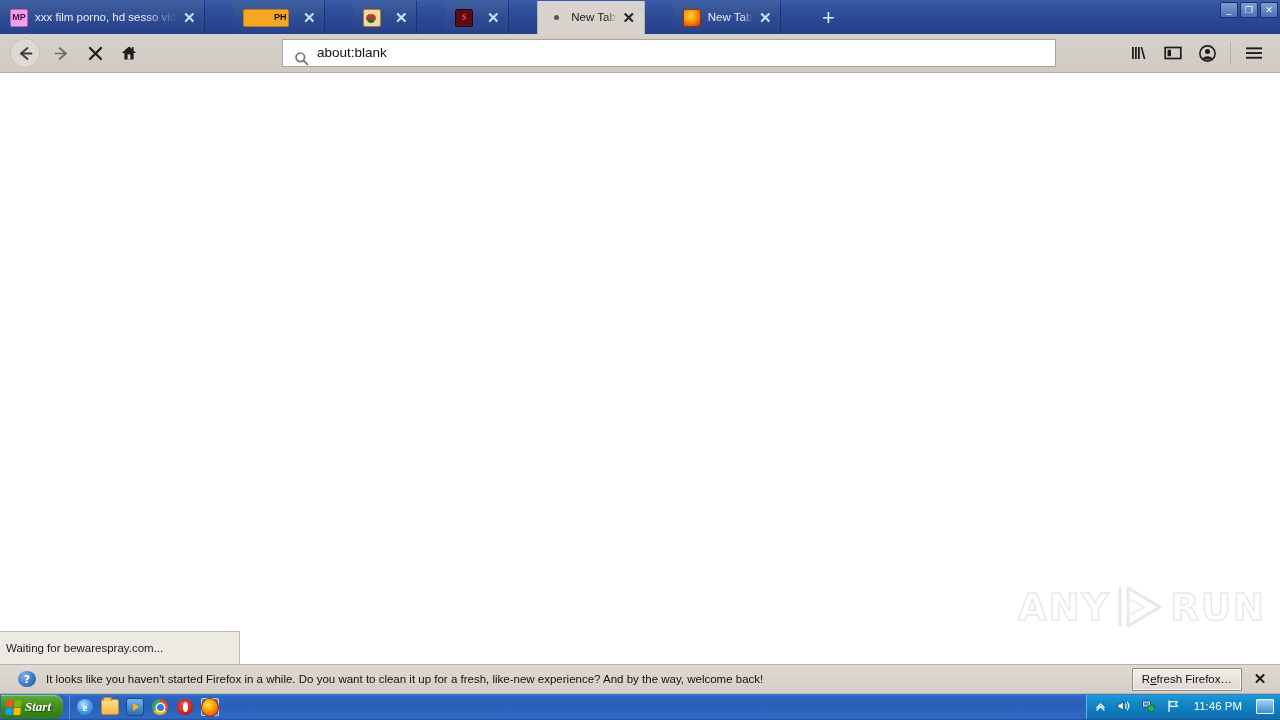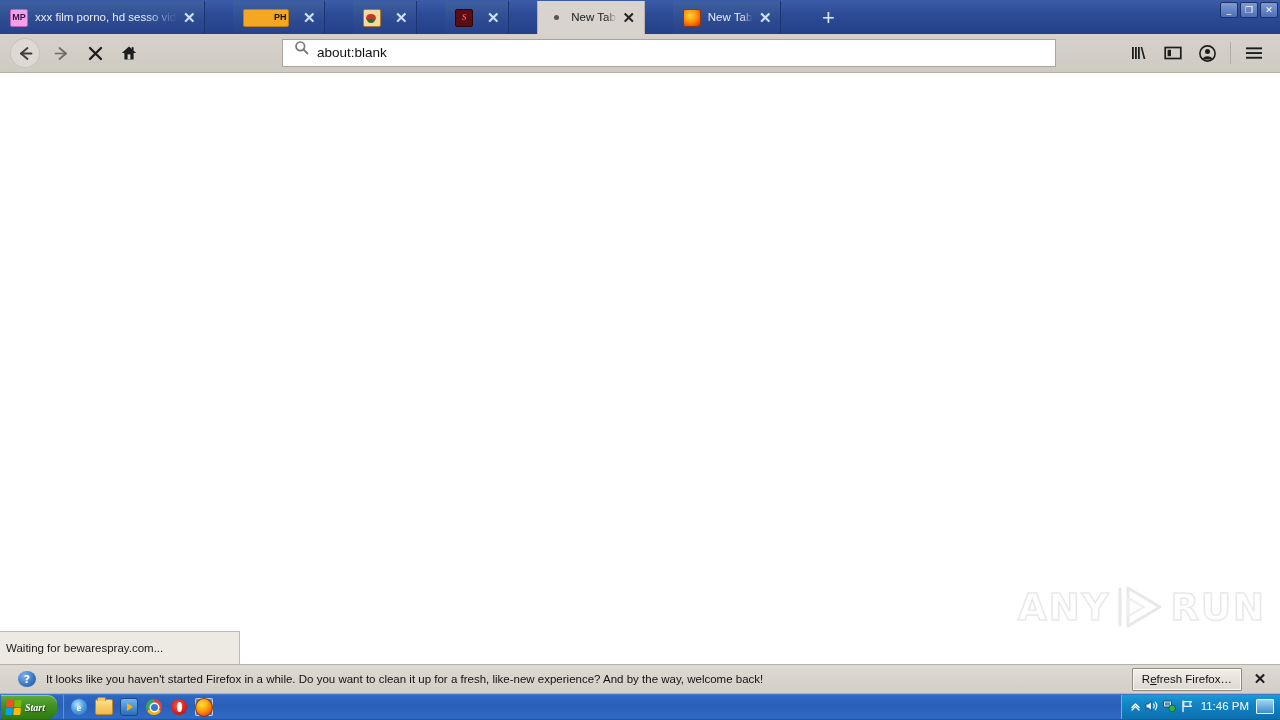--- a/index.html
+++ b/index.html
@@ -152,21 +152,21 @@
     width: 30px; height: 30px; flex: 0 0 30px;
     margin-left: 4px; margin-right: 4px;
   }
   .navbtn svg { display: block; }
   .urlwrap {
     flex: 0 0 auto;
     margin-left: 136px;
     width: 774px; height: 28px;
     background: #ffffff;
     border: 1px solid #a9a49c;
-    display: flex; align-items: flex-start;
+    display: flex; align-items: flex-end;
     box-sizing: border-box;
     padding: 0 8px;
     cursor: text;
   }
   .urlwrap .mag { flex: 0 0 20px; display:flex; align-items:center; justify-content:center; margin-right: 6px;}
   .urlwrap .urltext {
     flex: 1 1 auto;
     font-size: 13.5px;
     color: #111;
     white-space: nowrap; overflow: hidden;
@@ -299,21 +299,21 @@
   .startbtn {
     height: 24px;
     margin: 0 4px 0 1px;
     padding: 0 12px 0 5px;
     display: flex; align-items: center;
     gap: 4px;
     background: linear-gradient(to bottom, #5fae3e 0%, #43901f 45%, #2f7a13 100%);
     border-radius: 0 9px 9px 0;
     color: #fff;
     font-weight: bold;
-    font-size: 10px;
+    font-size: 13px;
     font-style: italic;
     font-family: "Liberation Serif", serif;
     text-shadow: 1px 1px 1px rgba(0,0,0,0.5);
     cursor: pointer;
     box-shadow: inset 0 1px 0 rgba(255,255,255,0.35);
   }
   .startbtn .flag {
     width: 15px; height: 15px;
     display: grid;
     grid-template-columns: 1fr 1fr;
@@ -390,21 +390,21 @@
   .ic-opera i{ display:block;width:5px;height:10px;border-radius:50%;background:#fff; }
   .ic-fx {
     width:17px;height:17px;border-radius:50%;
     background: radial-gradient(circle at 38% 32%, #ffe14a 0%, #ffa300 40%, #f25d1f 70%, #b3300c 100%);
     border:1px solid #8a3209;
   }
 
   .tray {
     margin-left: auto;
     display: flex; align-items: center;
-    gap: 3px;
+    gap: 10px;
     height: 24px;
     padding: 0 6px 2px 8px;
     background: linear-gradient(to bottom, #1b9ad6 0%, #1184c4 40%, #0d6fae 100%);
     border-left: 1px solid #5cb8e8;
     box-sizing: border-box;
   }
   .tray .tico { display:flex;align-items:center;justify-content:center;cursor:pointer; }
   .tray .clock {
     font-size: 11.5px; color: #fff;
     margin: 0 4px;

